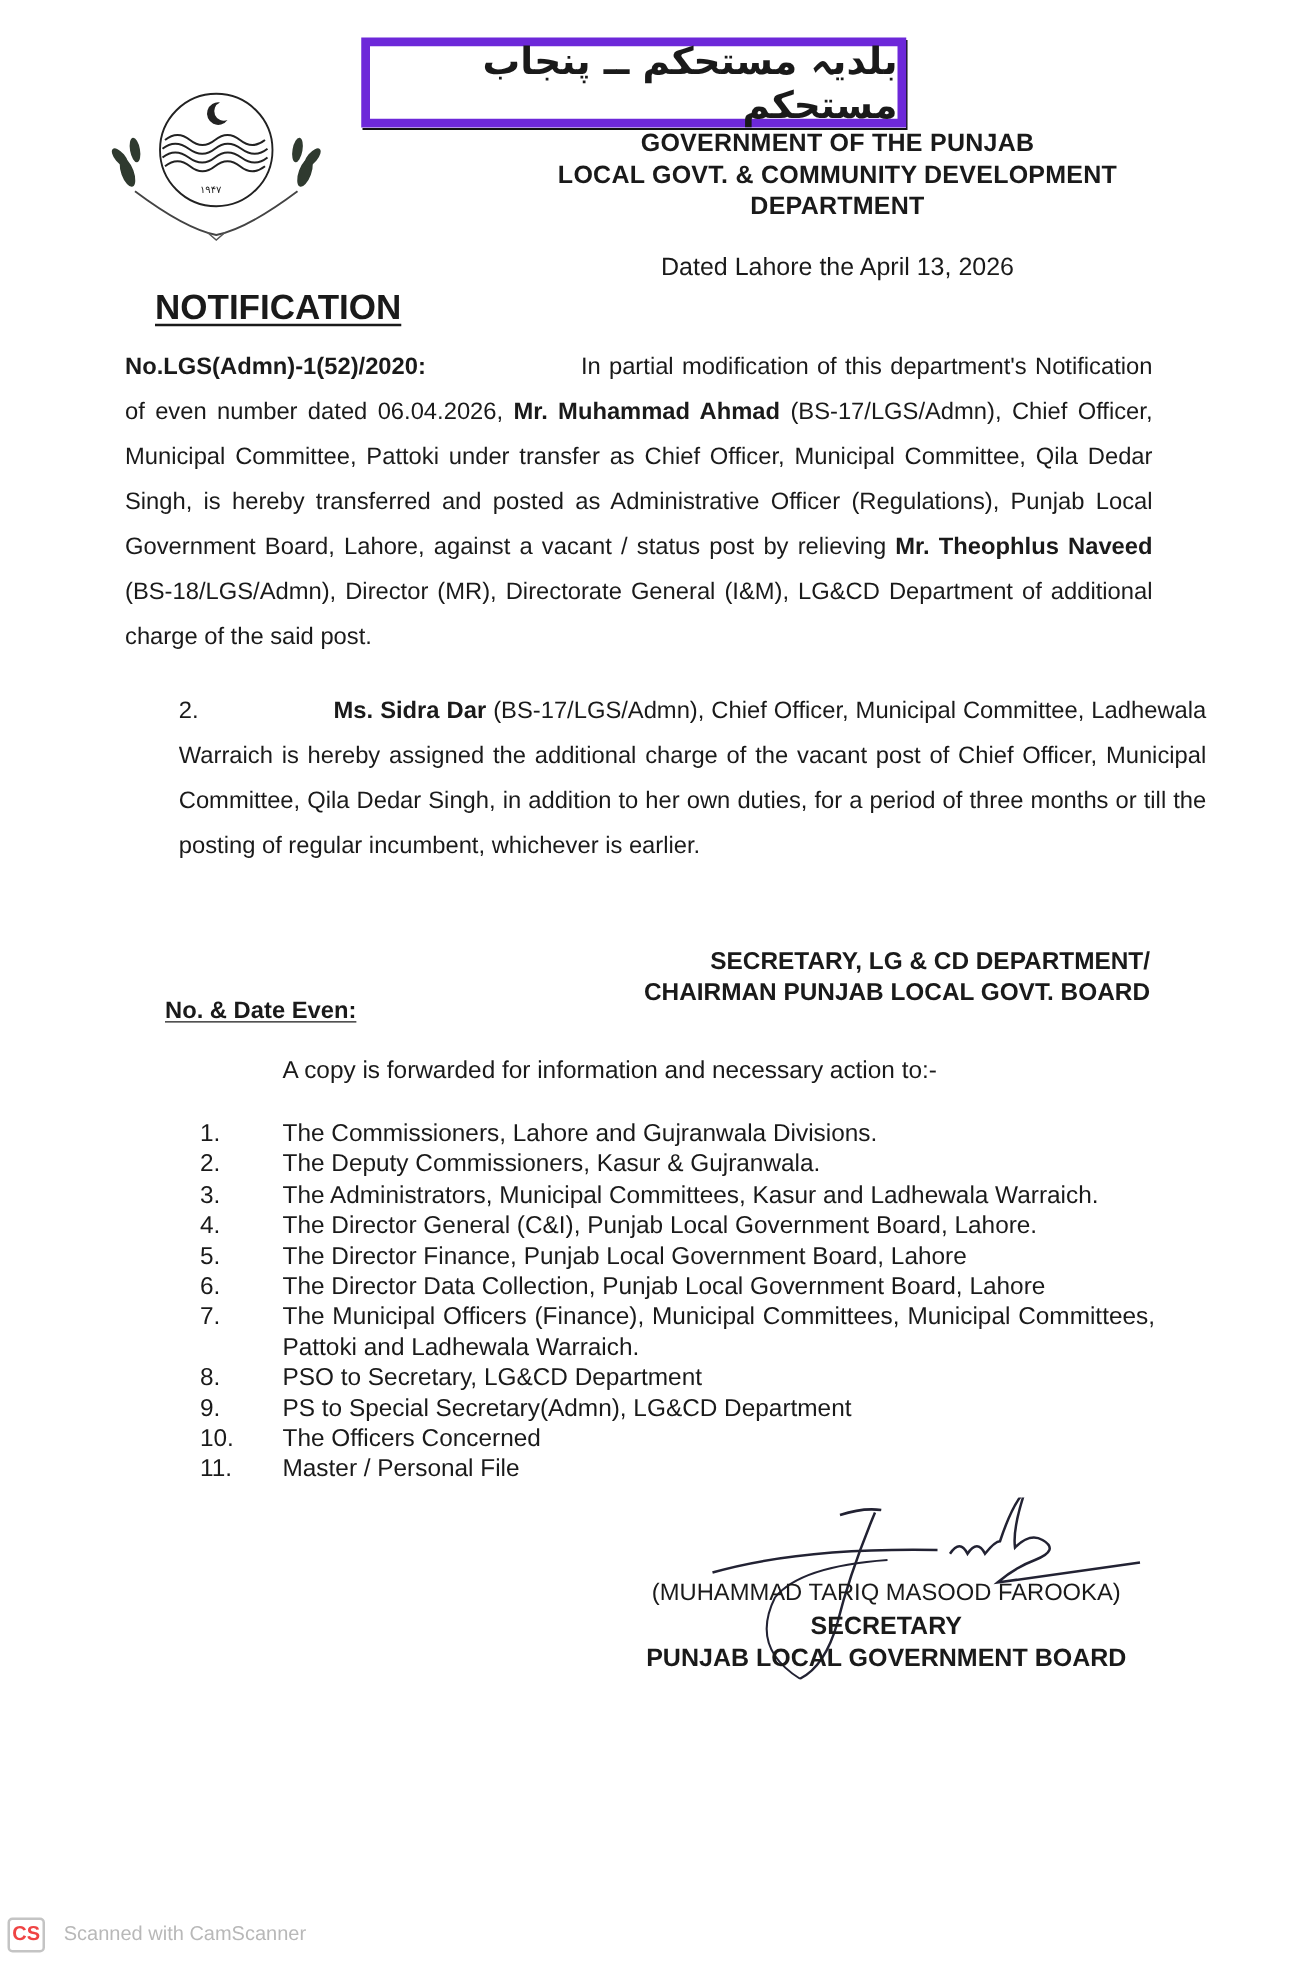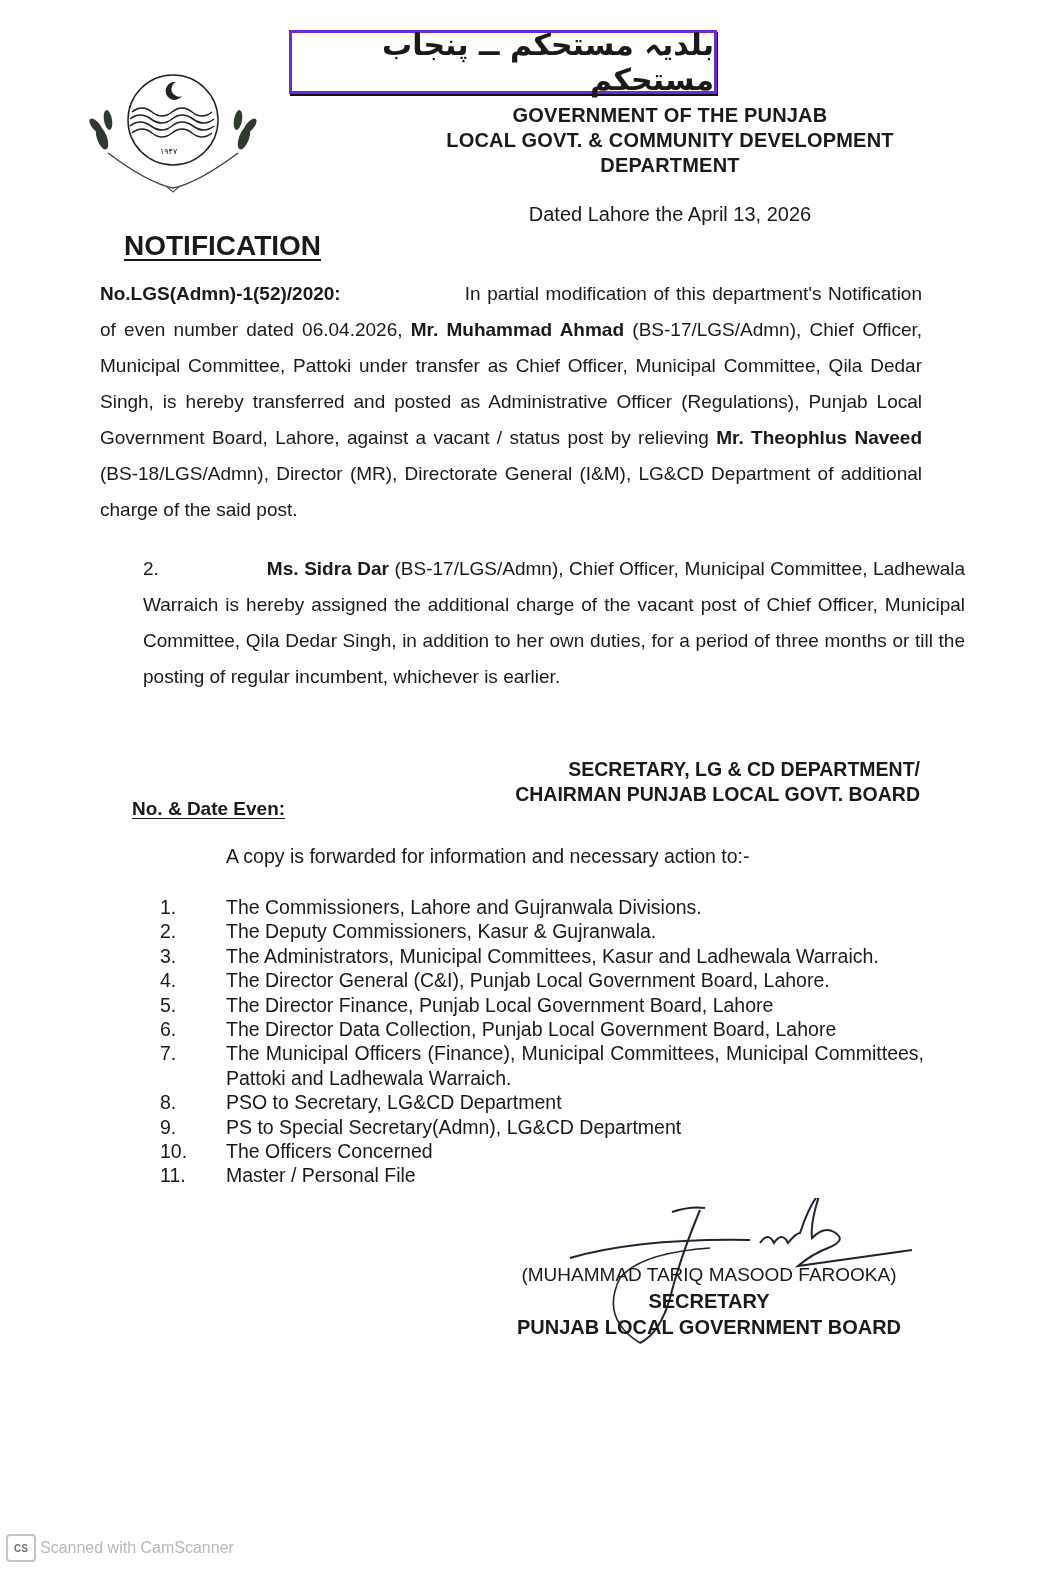--- a/index.html
+++ b/index.html
@@ -1,40 +1,40 @@
 <!DOCTYPE html>
 <html><head>
 <meta charset="utf-8">
 <style>
   html, body { margin:0; padding:0; background:#ffffff; }
   body { width:1040px; height:1579px; position:relative; overflow:hidden;
          font-family:"Liberation Sans", sans-serif; color:#1a1a1a; }
   .abs { position:absolute; }
-  .motto { left:289px; top:30px; width:422px; height:58px; border:3px solid #6d28d9;
+  .motto { left:289px; top:30px; width:422px; height:58px; border:7px solid #6d28d9;
            box-shadow: 1px 2px 0 #111; display:flex; align-items:center; justify-content:center;
            font-family:"DejaVu Sans", sans-serif; font-size:30px; font-weight:bold; direction:rtl; }
   .emblem { left:88px; top:68px; width:170px; height:130px; }
   .hdr { left:420px; width:500px; text-align:center; font-weight:bold; font-size:20px; line-height:25px; letter-spacing:0.2px; }
   .date { left:500px; top:203px; width:340px; text-align:center; font-size:20px; }
   .notif { left:100px; top:230px; font-size:28px; font-weight:bold; text-decoration:underline; text-underline-offset:4px;margin-left:24px; }
   .para { left:100px; width:822px; font-size:19px; line-height:36px; text-align:justify; }
   .para b { font-weight:bold; }
   .refno { font-weight:bold; }
   .sig-title { left:460px; width:460px; text-align:right; font-weight:bold; font-size:19.5px; line-height:25px;margin-top:10px; }
   .even { left:100px; top:798px; font-weight:bold; font-size:19px; text-decoration:underline; text-underline-offset:3px;margin-left:32px; }
   .fwd { left:226px; top:845px; font-size:19.5px; }
   .list { left:160px; top:895px; width:764px; font-size:19.5px; line-height:24.4px; }
   .li { display:flex; }
   .li .n { width:66px; flex:none; }
   .li .t { flex:1; text-align:justify; }
   .signame { left:489px; top:1262px; width:440px; text-align:center; font-size:19px; line-height:26px; }
   .signame .b { font-weight:bold; font-size:20px; }
   .cs { left:6px; top:1534px; display:flex; align-items:center; color:#b8b8b8; font-size:16px; }
   .cs .logo { width:26px; height:24px; border:2px solid #c4c4c4; border-radius:4px; font-weight:bold;
-              font-size:10px; display:flex; align-items:center; justify-content:center; margin-right:4px; color:#737373; }
+              font-size:16px; display:flex; align-items:center; justify-content:center; margin-right:15px; color:#ef4444; }
 </style>
 </head>
 <body>
 
 <div class="abs motto">
   <span>بلدیہ مستحکم ــ پنجاب مستحکم</span>
 </div>
 
 <div class="abs emblem">
   <svg width="170" height="130" viewBox="0 0 170 130">

